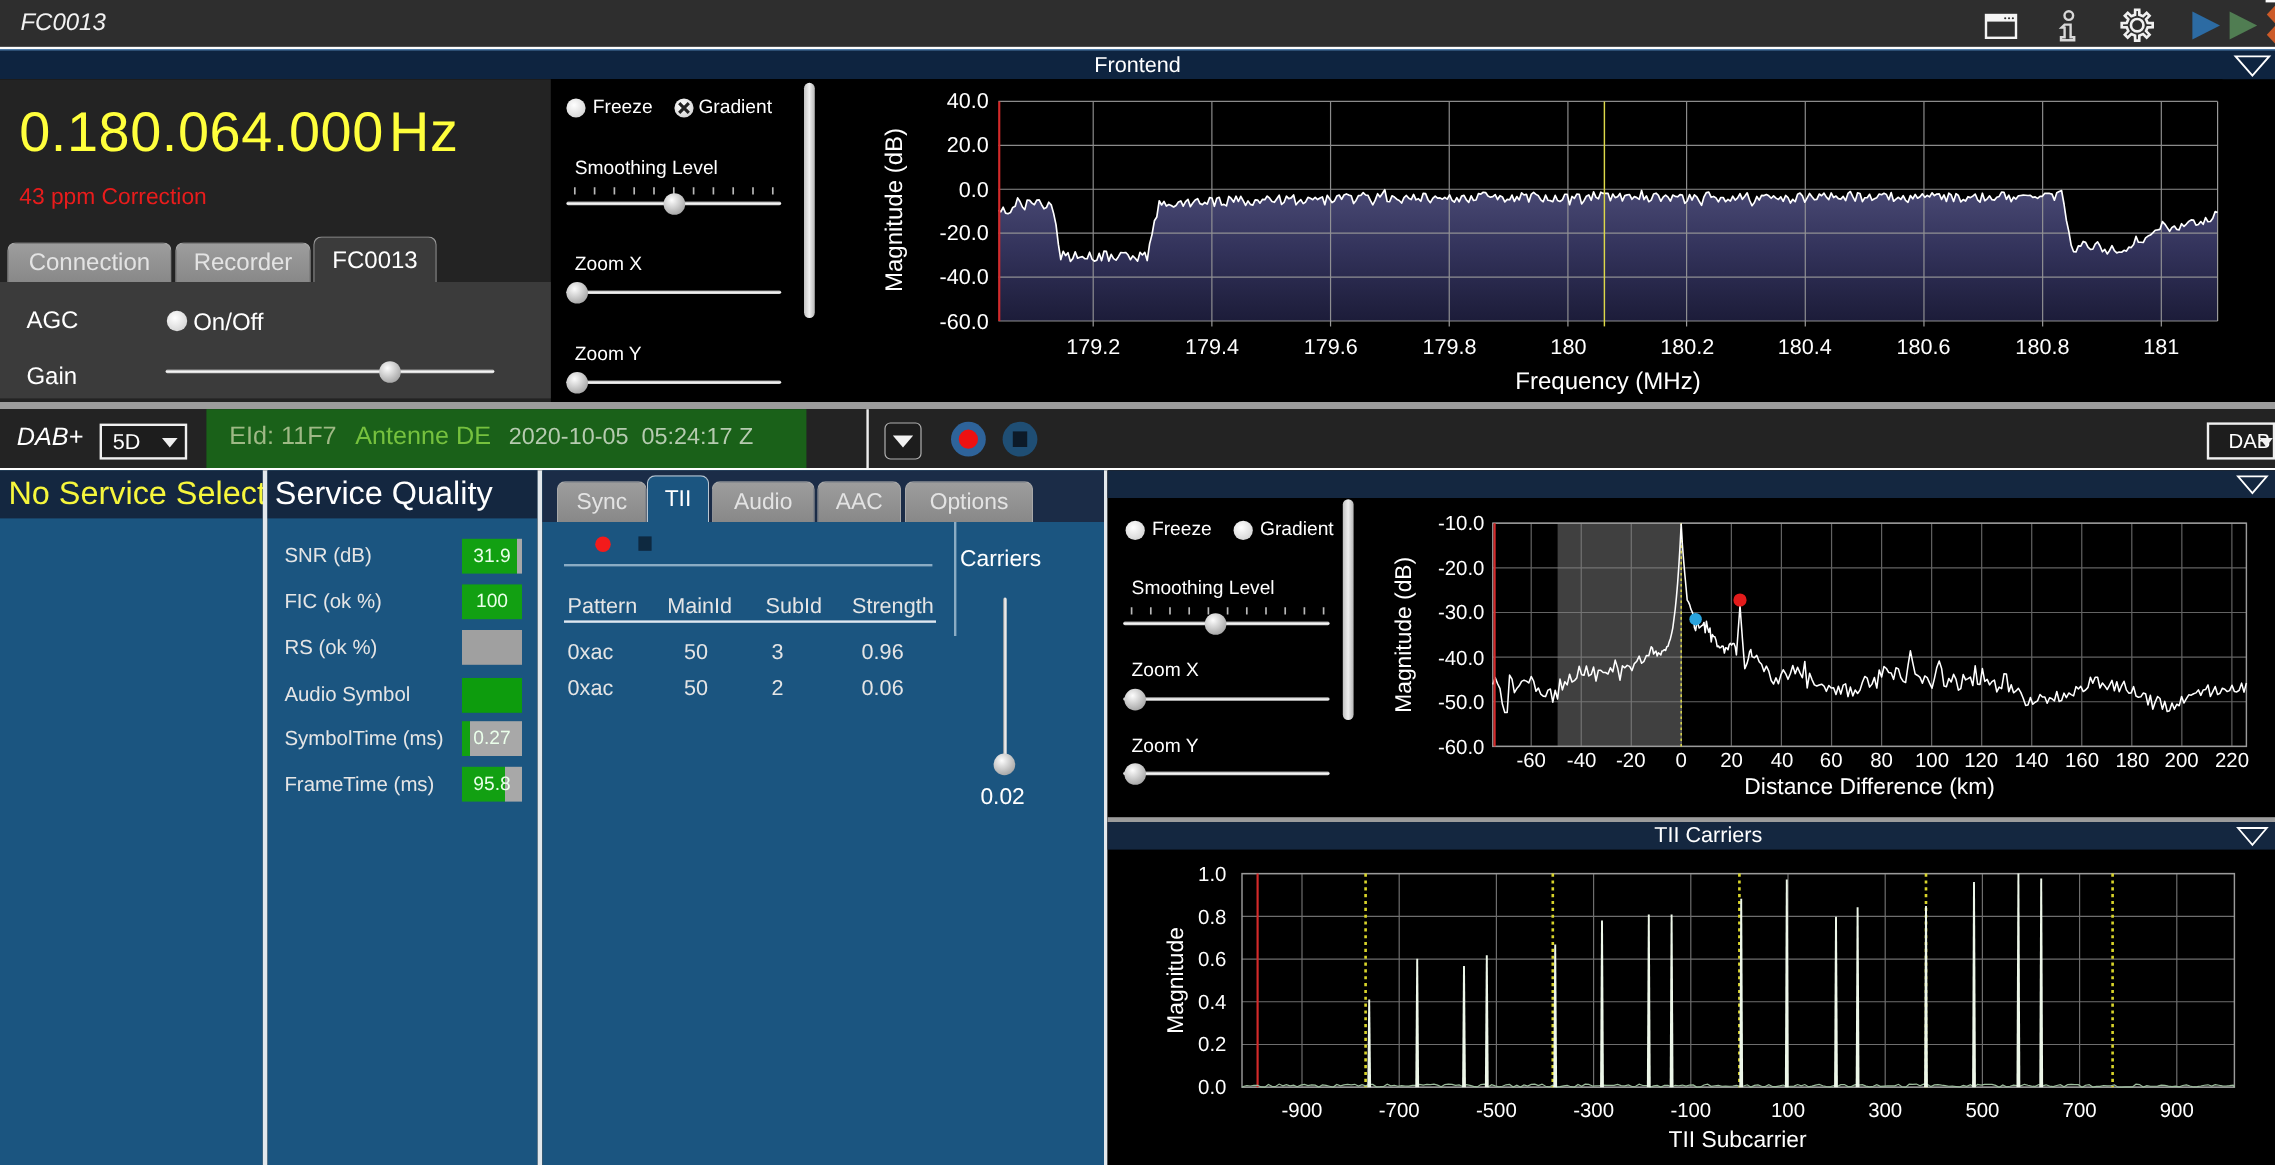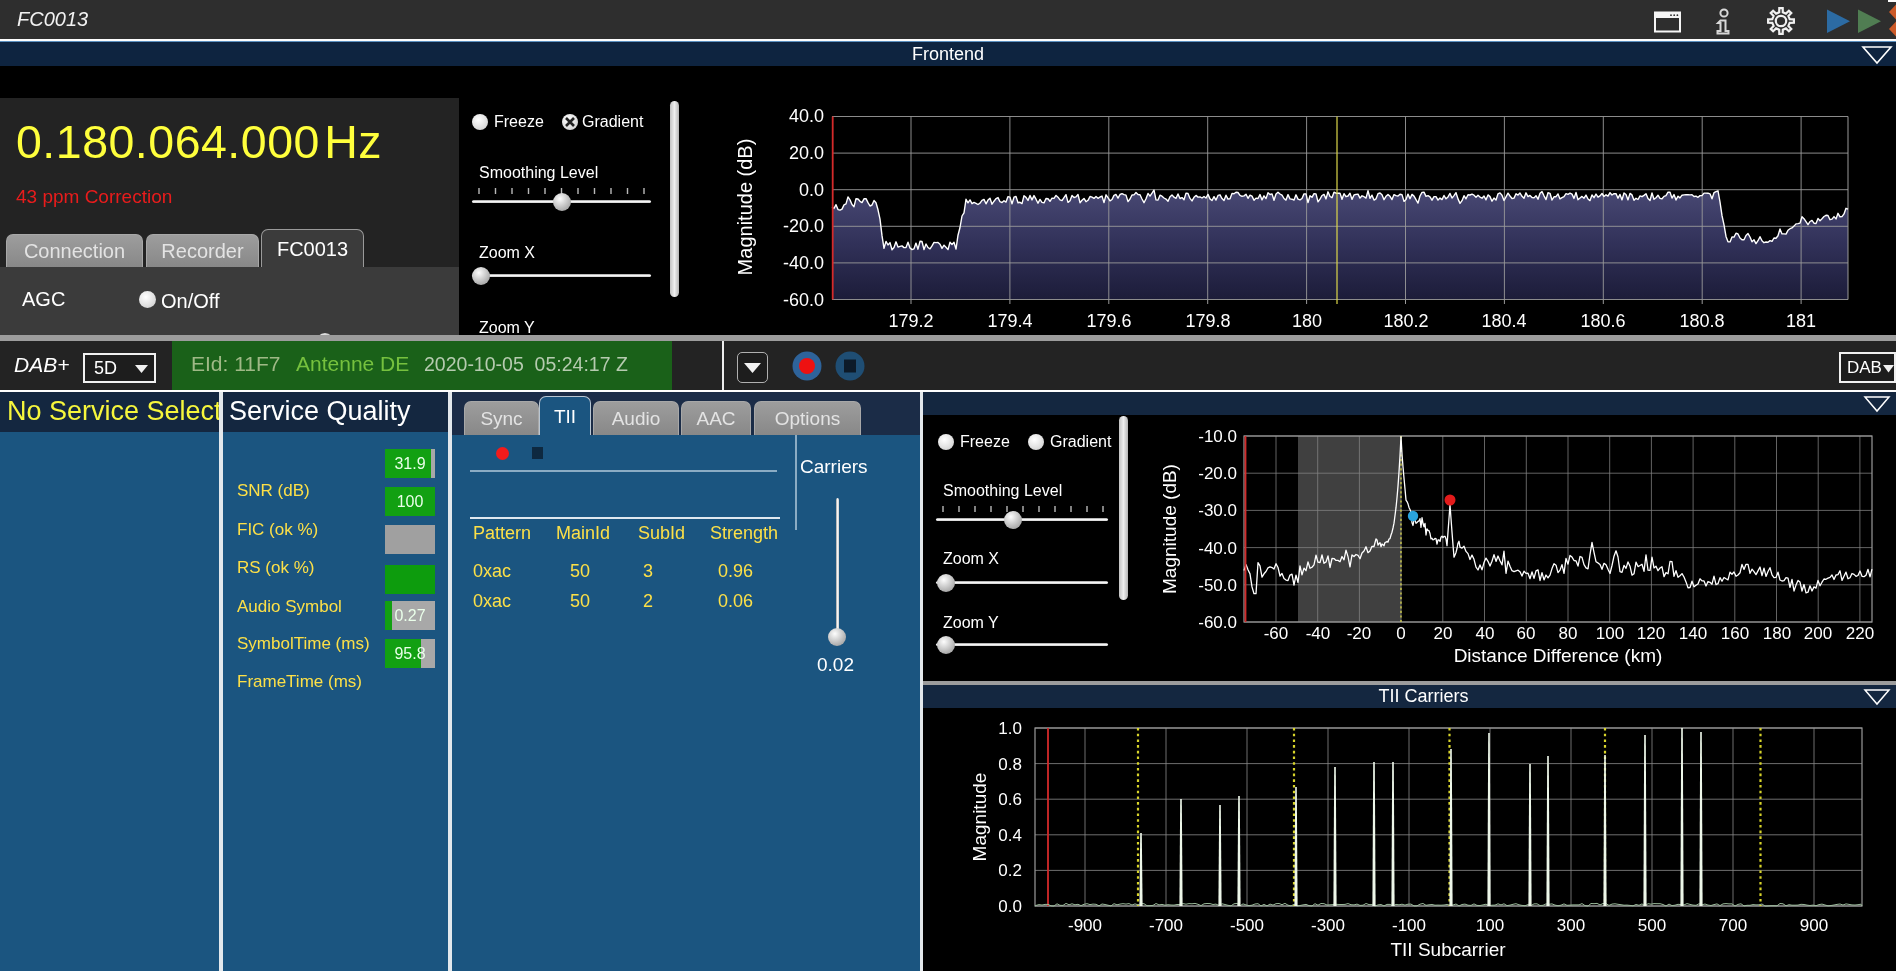--- a/index.html
+++ b/index.html
@@ -9,34 +9,34 @@
 .abs{position:absolute;}
 
 #titlebar{left:0;top:0;width:1896px;height:39px;background:#2e2e2e;}
 #apptitle{left:17px;top:8px;font-size:20px;font-style:italic;color:#f2f2f2;}
 #topwhiteline{left:0;top:39px;width:1896px;height:2px;background:#fdfdfd;}
 
 #febar{left:0;top:41px;width:1896px;height:25px;background:#0e2440;}
 #febar{border-top:1px solid #5b90c0;}
 #fetitle{left:0;top:44px;width:1896px;text-align:center;font-size:18px;color:#fff;}
 
-#topsec{left:0;top:66px;width:1852px;height:269px;background:#000;margin-top:32px;}
+#topsec{left:0;top:66px;width:1852px;height:269px;background:#000;}
 #leftpanel{left:0;top:0;width:459px;height:269px;background:#232323;}
 #freq{left:16px;top:17px;font-size:46.5px;color:#ffff3c;letter-spacing:0.5px;}
 #ppm{left:16px;top:88px;font-size:19px;color:#e81c1c;}
 .tab{position:absolute;border-radius:7px 7px 0 0;font-size:20px;text-align:center;}
 .tabgray{background:linear-gradient(#9d9d9d,#888888);color:#e3e3e3;border:1px solid #a8a8a8;border-bottom:none;}
 #subpanel{left:0;top:169px;width:459px;height:97px;background:#3b3b3b;}
 .radio{position:absolute;border-radius:50%;background:radial-gradient(circle at 40% 35%,#fff,#c9c9c9);}
 .slider-track{position:absolute;height:3px;background:linear-gradient(#9a9a9a,#f5f5f5,#cfcfcf);border-radius:2px;}
 .slider-h{position:absolute;width:18px;height:18px;border-radius:50%;
   background:radial-gradient(circle at 38% 32%,#fdfdfd,#b9b9b9 60%,#8f8f8f);}
 .vtrack{position:absolute;width:3px;background:linear-gradient(90deg,#9a9a9a,#f5f5f5,#cfcfcf);border-radius:2px;}
 .lbl17{position:absolute;font-size:16px;color:#fff;}
-.lbl18{position:absolute;font-size:18px;color:#fde047;margin-top:28px;}
+.lbl18{position:absolute;font-size:18px;color:#e5e5e5;}
 .lbl20{position:absolute;font-size:20px;color:#fff;}
 #midctl{left:461px;top:1px;width:208px;height:268px;background:#000;}
 .sbar{position:absolute;width:9px;border-radius:4.5px;background:linear-gradient(90deg,#c2c2c2,#efefef,#b5b5b5);}
 
 #split1{left:0;top:335px;width:1896px;height:6px;background:#9c9c9c;}
 #dabbar{left:0;top:341px;width:1896px;height:49px;background:#232323;}
 #dabplus{left:14px;top:12px;font-size:21px;font-style:italic;color:#fff;}
 .combo{position:absolute;background:#1d1d1d;border:2px solid #f0f0f0;color:#fff;font-size:18px;}
 #greenbox{left:172px;top:0px;width:500px;height:49px;background:#1a6119;}
 #dabvline{left:722px;top:0;width:2px;height:49px;background:#ededed;}
@@ -193,21 +193,21 @@
       <svg class="abs" style="left:3px;top:7px;" width="24" height="16">
           <path d="M3,3 L20,3 L11.5,13 Z" fill="#f2f2f2"></path>
         </svg>
     </div>
     <svg class="abs" style="left:790px;top:8px;" width="90" height="34">
       <circle cx="17" cy="17" r="14.5" fill="#2e639a"></circle>
       <circle cx="17" cy="17" r="8" fill="#ee1111"></circle>
       <circle cx="60" cy="17" r="14.5" fill="#1f4e74"></circle>
       <rect x="54" y="10.5" width="12" height="13" fill="#0d1a28"></rect>
     </svg>
-    <div class="combo" style="left:1839px;top:11px;width:57px;height:31px;line-height:27px;padding-left:6px;font-size:17px;">DAB
+    <div class="combo" style="left:1839px;top:11px;width:57px;height:31px;line-height:27px;padding-left:16px;font-size:17px;">DAB
       <svg class="abs" style="left:40px;top:9px;" width="15" height="12">
           <path d="M2,2 L13,2 L7.5,9.5 Z" fill="#f0f0f0"></path>
         </svg>
     </div>
   </div>
 
   <div id="botsec" class="abs">
     <div id="botwhiteline" class="abs"></div>
 
     <div id="svclist" class="abs">

